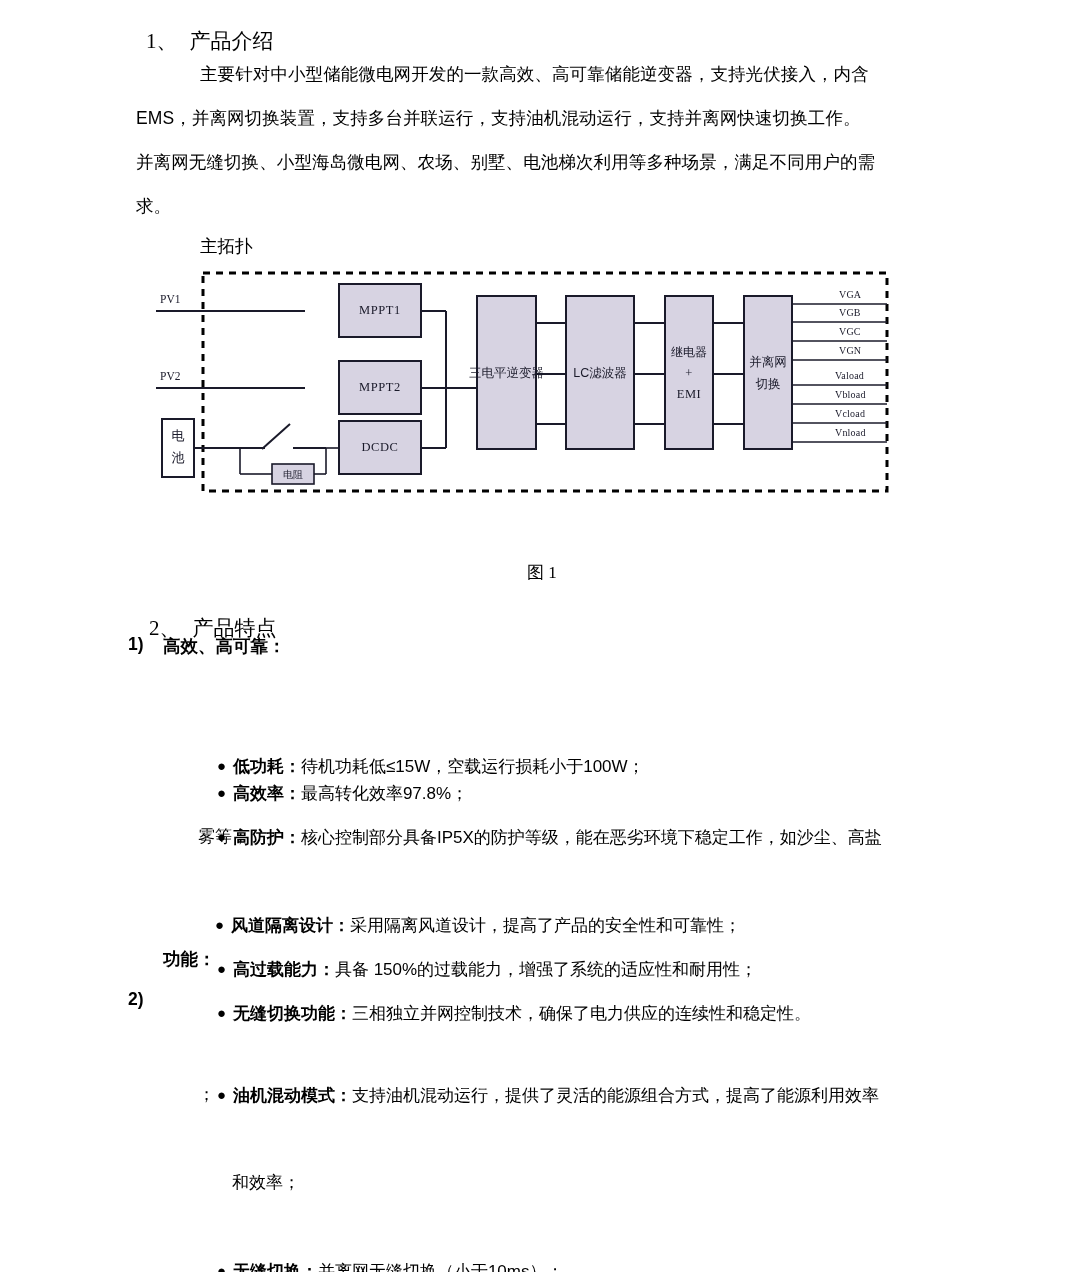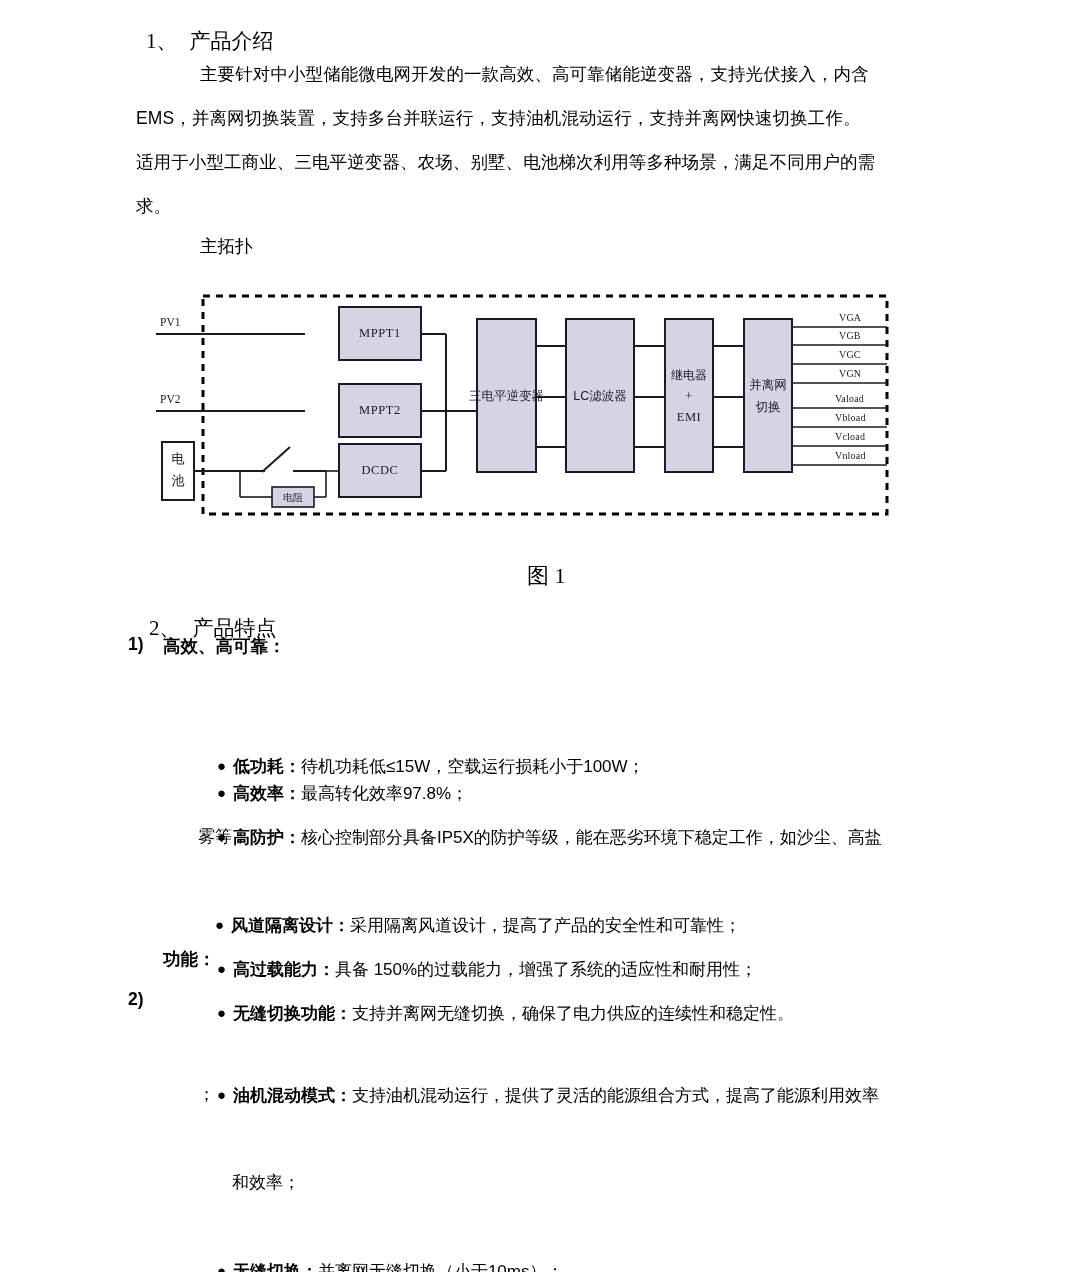--- a/index.html
+++ b/index.html
@@ -79,29 +79,29 @@
   
   .fig-label {
     position: absolute;
     font-family: "Liberation Sans", "DejaVu Sans", sans-serif;
     font-size: 17.5px;
     white-space: pre;
   }
   .fig-caption {
     position: absolute;
     font-family: "Liberation Serif", "DejaVu Serif", serif;
-    font-size: 22px;
+    font-size: 17px;
     white-space: pre;
   }
 
   
   #topology-diagram {
     position: absolute;
     left: 150px;
-    top: 284px;
+    top: 261px;
     width: 790px;
     height: 245px;
   }
   #topology-diagram svg { display: block; }
   .blk {
     fill: #d7d3e2;
     stroke: #1a1a2a;
     stroke-width: 2;
   }
   .blk-small {
@@ -173,21 +173,21 @@
 
 <div class="page">
 
   <div class="sec-heading h-num" style="left:125px; top:10px;">
     <span>1、</span><span style="display:inline-block;width:12px;"></span><span>产品介绍</span>
   </div>
 
   <div class="para" style="left:136px; top:52px; width:830px;">
     <div class="para-line" style="text-indent:64px;">主要针对中小型储能微电网开发的一款高效、高可靠储能逆变器，支持光伏接入，内含</div>
     <div class="para-line">EMS，并离网切换装置，支持多台并联运行，支持油机混动运行，支持并离网快速切换工作。</div>
-    <div class="para-line">适用于小型工商业、三电平逆变器、农场、别墅、电池梯次利用等多种场景，满足不同用户的需</div>
+    <div class="para-line">并离网无缝切换、小型海岛微电网、农场、别墅、电池梯次利用等多种场景，满足不同用户的需</div>
     <div class="para-line">求。</div>
   </div>
 
   <div class="fig-label" style="left:200px; top:234px;">主拓扑</div>
 
   <div id="topology-diagram">
     <svg width="790" height="245" viewBox="0 0 790 245" xmlns="http://www.w3.org/2000/svg">
 
       <rect class="dash-border" x="53" y="12" width="684" height="218"></rect>
 
@@ -308,21 +308,21 @@
 
   <div class="bullet-row" style="left:198px; top:859px;font-family:Liberation Serif, serif;">
     <span class="bullet-dot">●</span><span class="b-term">风道隔离设计：</span><span class="b-desc">采用隔离风道设计，提高了产品的安全性和可靠性；</span>
   </div>
 
   <div class="bullet-row" style="left:198px; top:903px;">
     <span class="bullet-dot">●</span><span class="b-term">高过载能力：</span><span class="b-desc">具备 150%的过载能力，增强了系统的适应性和耐用性；</span>
   </div>
 
   <div class="bullet-row" style="left:198px; top:947px;">
-    <span class="bullet-dot">●</span><span class="b-term">无缝切换功能：</span><span class="b-desc">支持并离网无缝切换，确保了电力供应的连续性和稳定性。</span>
+    <span class="bullet-dot">●</span><span class="b-term">无缝切换功能：</span><span class="b-desc">三相独立并网控制技术，确保了电力供应的连续性和稳定性。</span>
   </div>
 
   <div class="list-num" style="left:128px; top:989px;">2)</div>
   <div class="list-num" style="left:163px; top:931px;margin-top:16px;">功能：</div>
 
   <div class="bullet-row" style="left:198px; top:1029px;">
     <span class="bullet-dot">●</span><span class="b-term">油机混动模式：</span><span class="b-desc">支持油机混动运行，提供了灵活的能源组合方式，提高了能源利用效率</span>
   </div>
   <div class="cont-line" style="left:198px; top:1073px; line-height:44px;">；</div>
 

